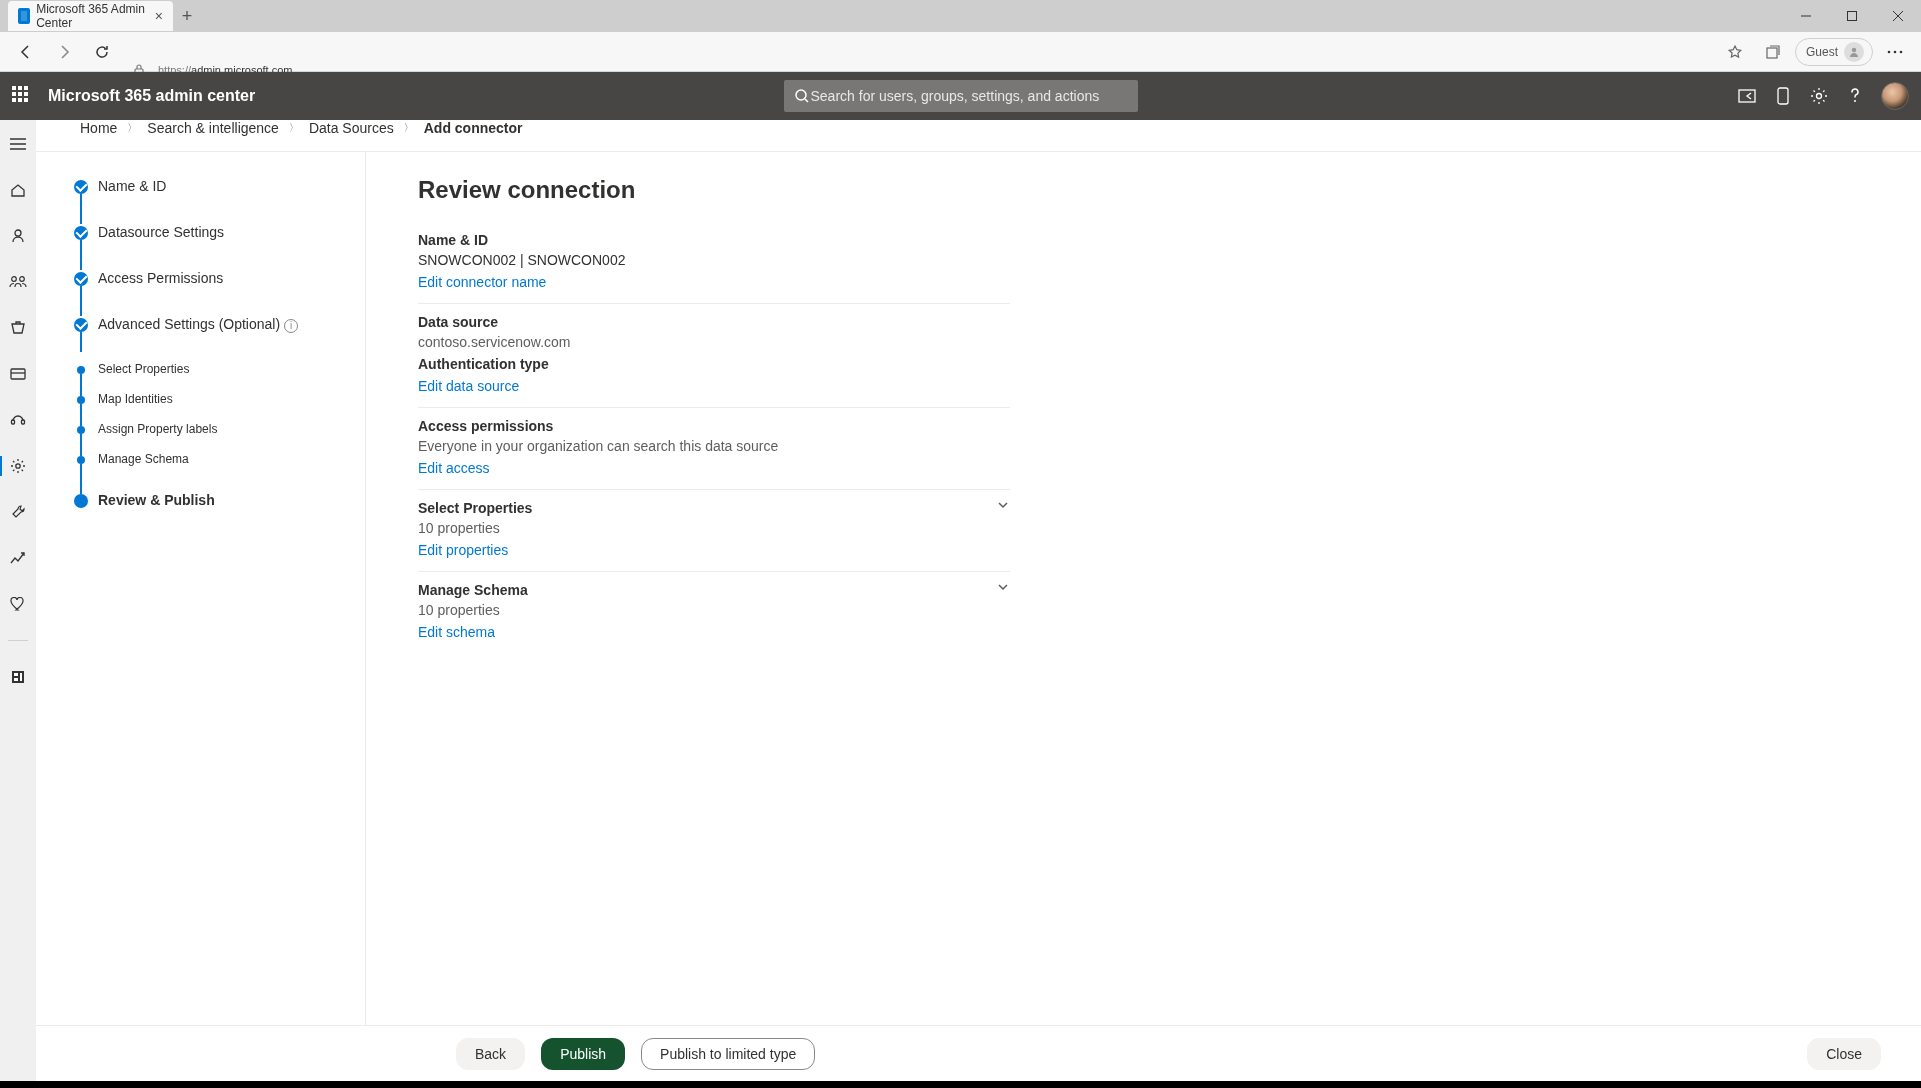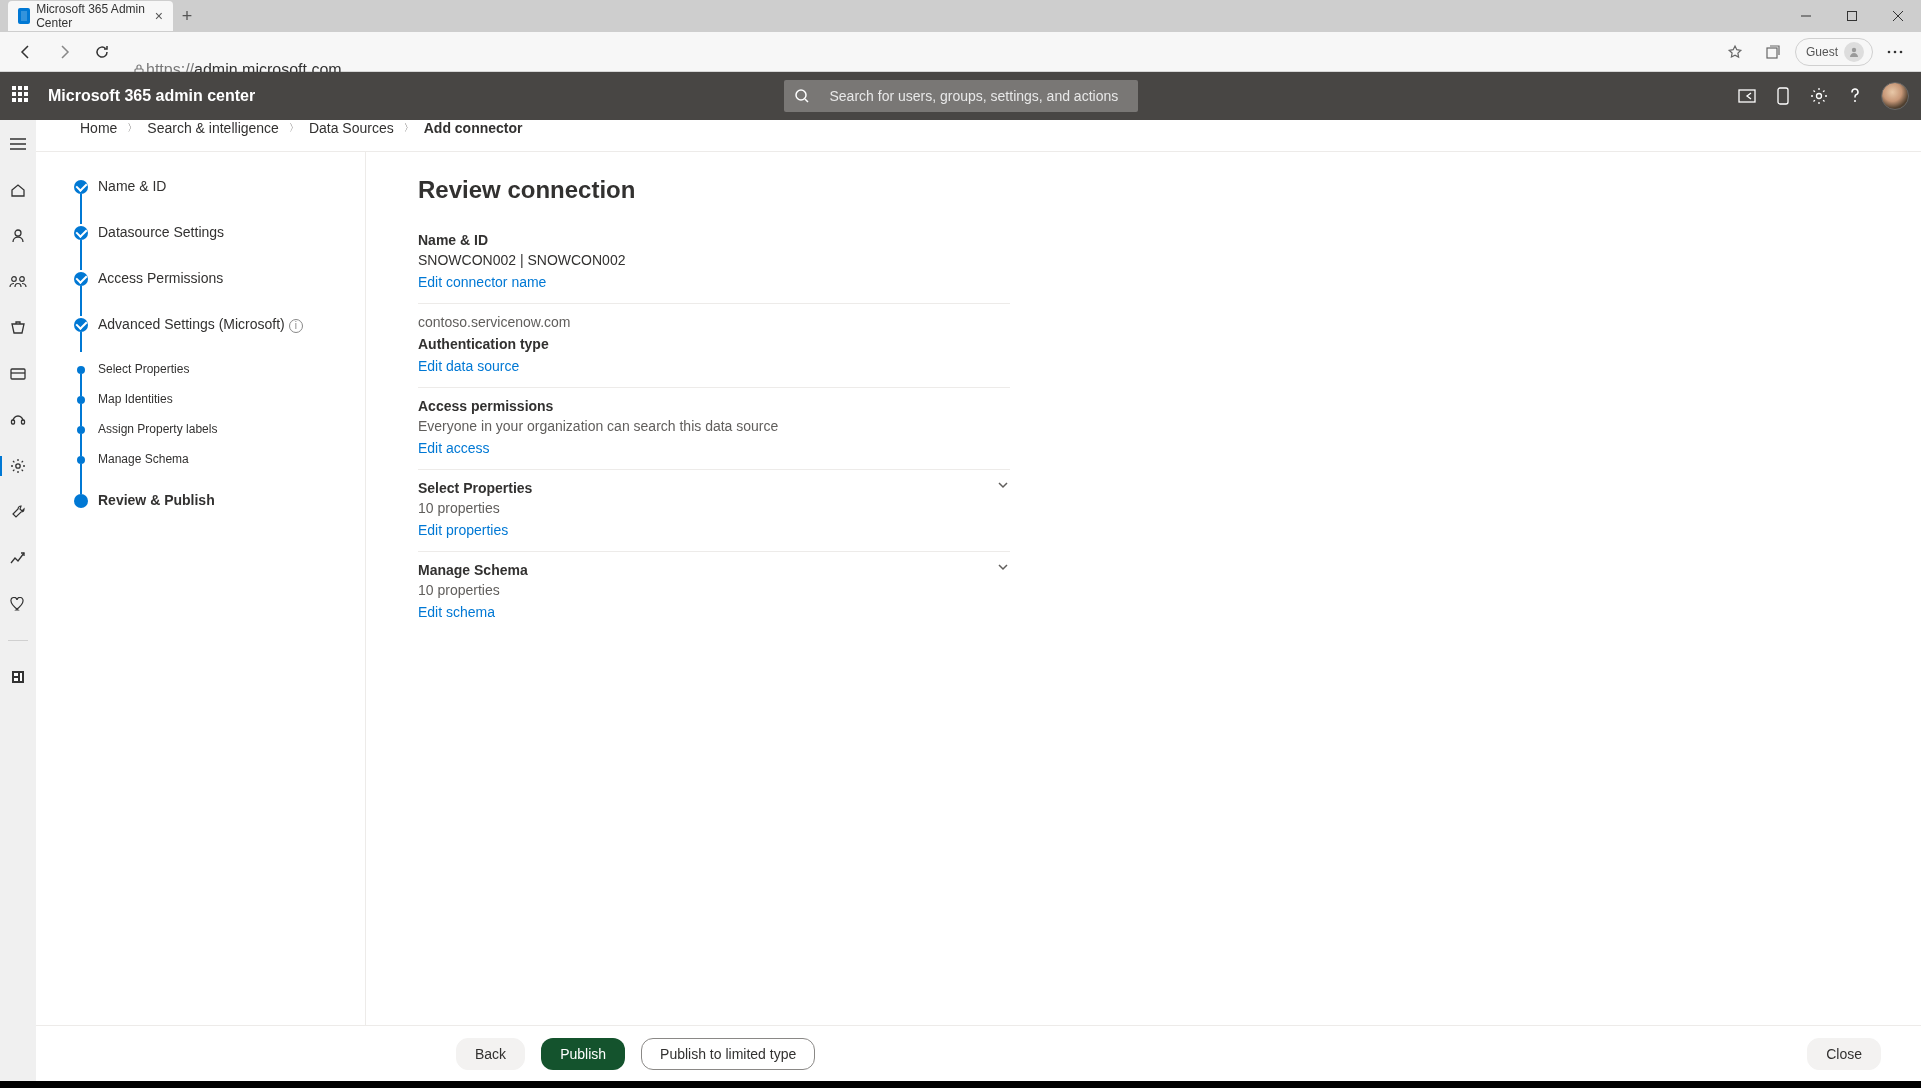--- a/index.html
+++ b/index.html
@@ -12,34 +12,34 @@
 .tab .favicon { width: 16px; height: 16px; background: #0078d4; border-radius: 2px; position: relative; }
 .tab .favicon::after { content:""; position:absolute; inset:3px; background:#fff; clip-path: polygon(0 0, 100% 0, 100% 100%, 0 100%); opacity:0.2; }
 .tab-close { margin-left: auto; font-size: 14px; color: #555; cursor: pointer; }
 .new-tab { width: 28px; height: 28px; display:flex; align-items:center; justify-content:center; color:#555; font-size: 18px; cursor:pointer; }
 .win-controls { margin-left:auto; display:flex; }
 .win-btn { width:46px; height:32px; display:flex; align-items:center; justify-content:center; color:#333; }
 .win-btn svg { width:10px; height:10px; }
 
 .address-bar { background:#f7f7f7; height:40px; display:flex; align-items:center; padding:0 10px; gap:6px; border-bottom:1px solid #d6d6d6; }
 .nav-btn { width:32px; height:32px; display:flex; align-items:center; justify-content:center; color:#616161; border-radius:4px; }
-.url-box { flex:0 0 auto; display:flex; align-items:center; gap:0; color:#777; font-size:16px; margin-left:8px;margin-top:36px; }
+.url-box { flex:0 0 auto; display:flex; align-items:center; gap:12px; color:#777; font-size:11px; margin-left:8px;margin-top:36px; }
 .url-box .lock { color:#777; }
 .url-text .host { color:#333; }
 .addr-right { margin-left:auto; display:flex; align-items:center; gap:6px; }
 .guest-pill { display:flex; align-items:center; gap:6px; border:1px solid #d0d0d0; padding:3px 8px 3px 10px; border-radius:14px; font-size:12px; color:#555; }
 .guest-avatar { width:20px; height:20px; border-radius:50%; background:#ddd; display:flex; align-items:center; justify-content:center; }
 
 
 .m365-header { background:#484644; height:48px; display:flex; align-items:center; color:#fff; padding:0 12px; gap:16px; position:relative; }
 .waffle { width:20px; height:20px; display:grid; grid-template-columns:repeat(3,4px); grid-template-rows:repeat(3,4px); gap:2px; }
 .waffle span { background:#fff; }
 .suite-title { font-size:16px; font-weight:600; }
 .search-wrap { position:absolute; left:50%; transform:translateX(-50%); }
-.search-box { width:354px; height:32px; background:#797775; border-radius:2px; display:flex; align-items:center; padding:0 10px; gap:20px; }
+.search-box { width:354px; height:32px; background:#797775; border-radius:2px; display:flex; align-items:center; padding:0 10px; gap:1px; }
 .search-box input { background:transparent; border:none; outline:none; color:#fff; font-size:14px; flex:1; }
 .search-box input::placeholder { color:#e8e8e8; }
 .header-right { margin-left:auto; display:flex; align-items:center; gap:16px; }
 .header-icon { width:20px; height:20px; display:flex; align-items:center; justify-content:center; cursor:pointer; }
 .avatar-img { width:28px; height:28px; border-radius:50%; background: radial-gradient(circle at 40% 35%, #e8c8a8 0%, #c89878 40%, #504030 70%); border:1px solid #666; }
 
 
 .app-body { display:flex; height: calc(1088px - 32px - 40px - 48px - 7px); background:#fff; }
 .left-rail { width:36px; background:#f0f0f0; border-right:1px solid #f0f0f0; display:flex; flex-direction:column; align-items:center; padding-top:10px; gap:18px; }
 .rail-btn { width:36px; height:28px; display:flex; align-items:center; justify-content:center; color:#333; cursor:pointer; position:relative; }
@@ -335,21 +335,21 @@
           <div class="label">Datasource Settings</div>
         </div>
         <div class="step major">
           <div class="dot check"></div>
             <div class="line"></div>
           <div class="label">Access Permissions</div>
         </div>
         <div class="step major">
           <div class="dot check"></div>
             <div class="line" style="height:20px"></div>
-          <div class="label"><span>Advanced Settings (Microsoft)</span><span class="info-icon">i</span></div>
+          <div class="label"><span>Advanced Settings (Optional)</span><span class="info-icon">i</span></div>
         </div>
         <div class="step minor">
           <div class="dot small"></div>
             <div class="line"></div>
           <div class="label">Select Properties</div>
         </div>
         <div class="step minor">
           <div class="dot small"></div>
             <div class="line"></div>
           <div class="label">Map Identities</div>
@@ -373,20 +373,21 @@
       <div class="review-col">
         <h1 class="review-title">Review connection</h1>
 
         <div class="section">
           <div class="sec-label">Name &amp; ID</div>
           <div class="sec-value">SNOWCON002 | SNOWCON002</div>
           <a class="sec-link">Edit connector name</a>
         </div>
 
         <div class="section">
+          <div class="sec-label">Data source</div>
           <div class="sec-value dim">contoso.servicenow.com</div>
           <div class="sec-label" style="margin-top:6px">Authentication type</div>
           <a class="sec-link">Edit data source</a>
         </div>
 
         <div class="section">
           <div class="sec-label">Access permissions</div>
           <div class="sec-value dim">Everyone in your organization can search this data source</div>
           <a class="sec-link">Edit access</a>
         </div>

